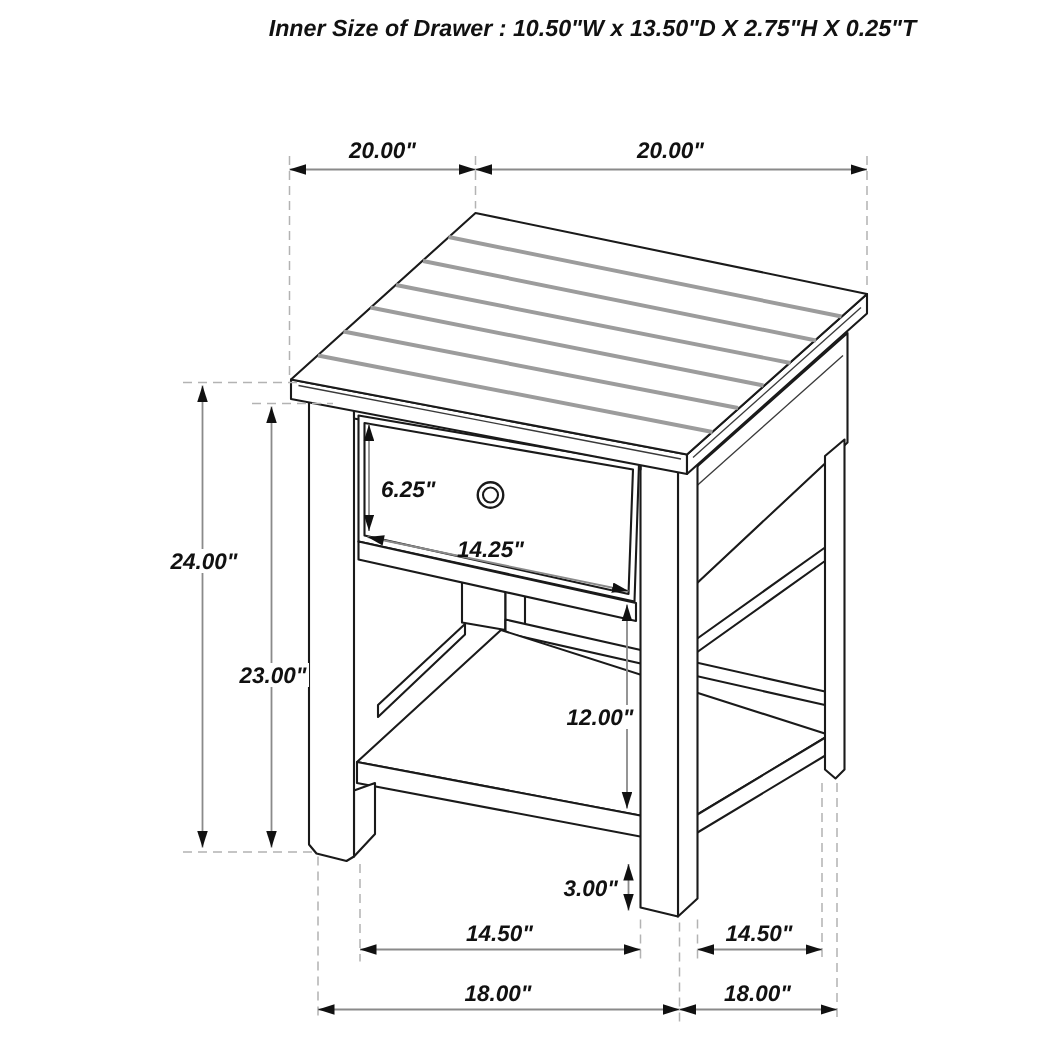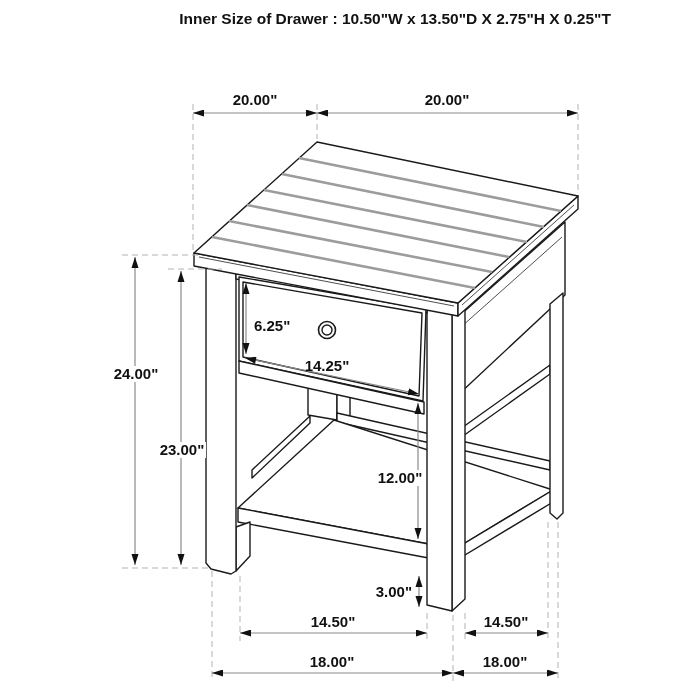--- a/index.html
+++ b/index.html
@@ -1,17 +1,17 @@
 <!DOCTYPE html>
 <html><head>
 <meta charset="utf-8">
 <style>
   html,body{margin:0;padding:0;background:#ffffff;}
   .stage{position:relative;width:632px;height:700px;background:#fff;overflow:hidden;
-         font-family:"Liberation Sans", sans-serif;}
+         font-family:"Liberation Sans", sans-serif;font-style:italic;}
   svg{display:block;}
   .dim-text{font-family:"Liberation Sans", sans-serif;font-weight:bold;font-size:15px;fill:#111;}
   .title-text{font-family:"Liberation Sans", sans-serif;font-weight:bold;font-size:15.5px;fill:#111;}
   .outline{fill:#ffffff;stroke:#1a1a1a;stroke-width:1.4;stroke-linejoin:round;}
   .thin{fill:none;stroke:#3a3a3a;stroke-width:0.9;}
   .plank{stroke:#9c9c9c;stroke-width:2.6;fill:none;}
   .dimline{stroke:#8a8a8a;stroke-width:1.2;fill:none;}
   .extline{stroke:#b3b3b3;stroke-width:1;fill:none;stroke-dasharray:6 4;}
   .labelbg{fill:#ffffff;}
 </style>

